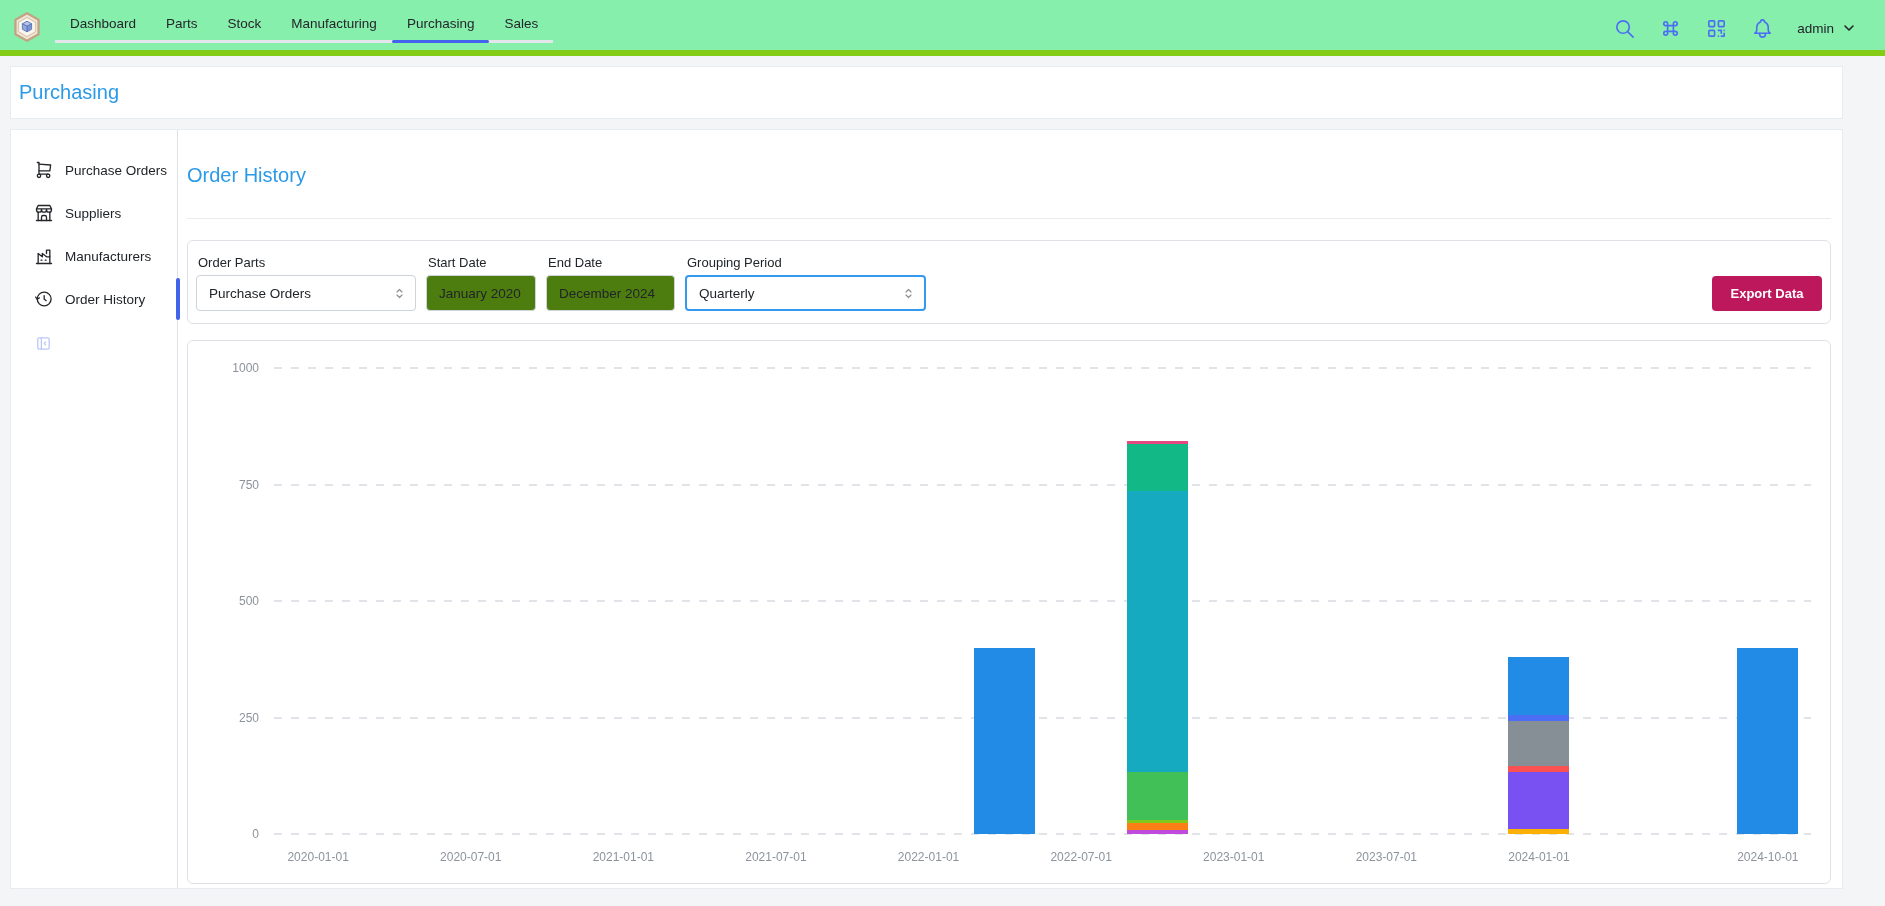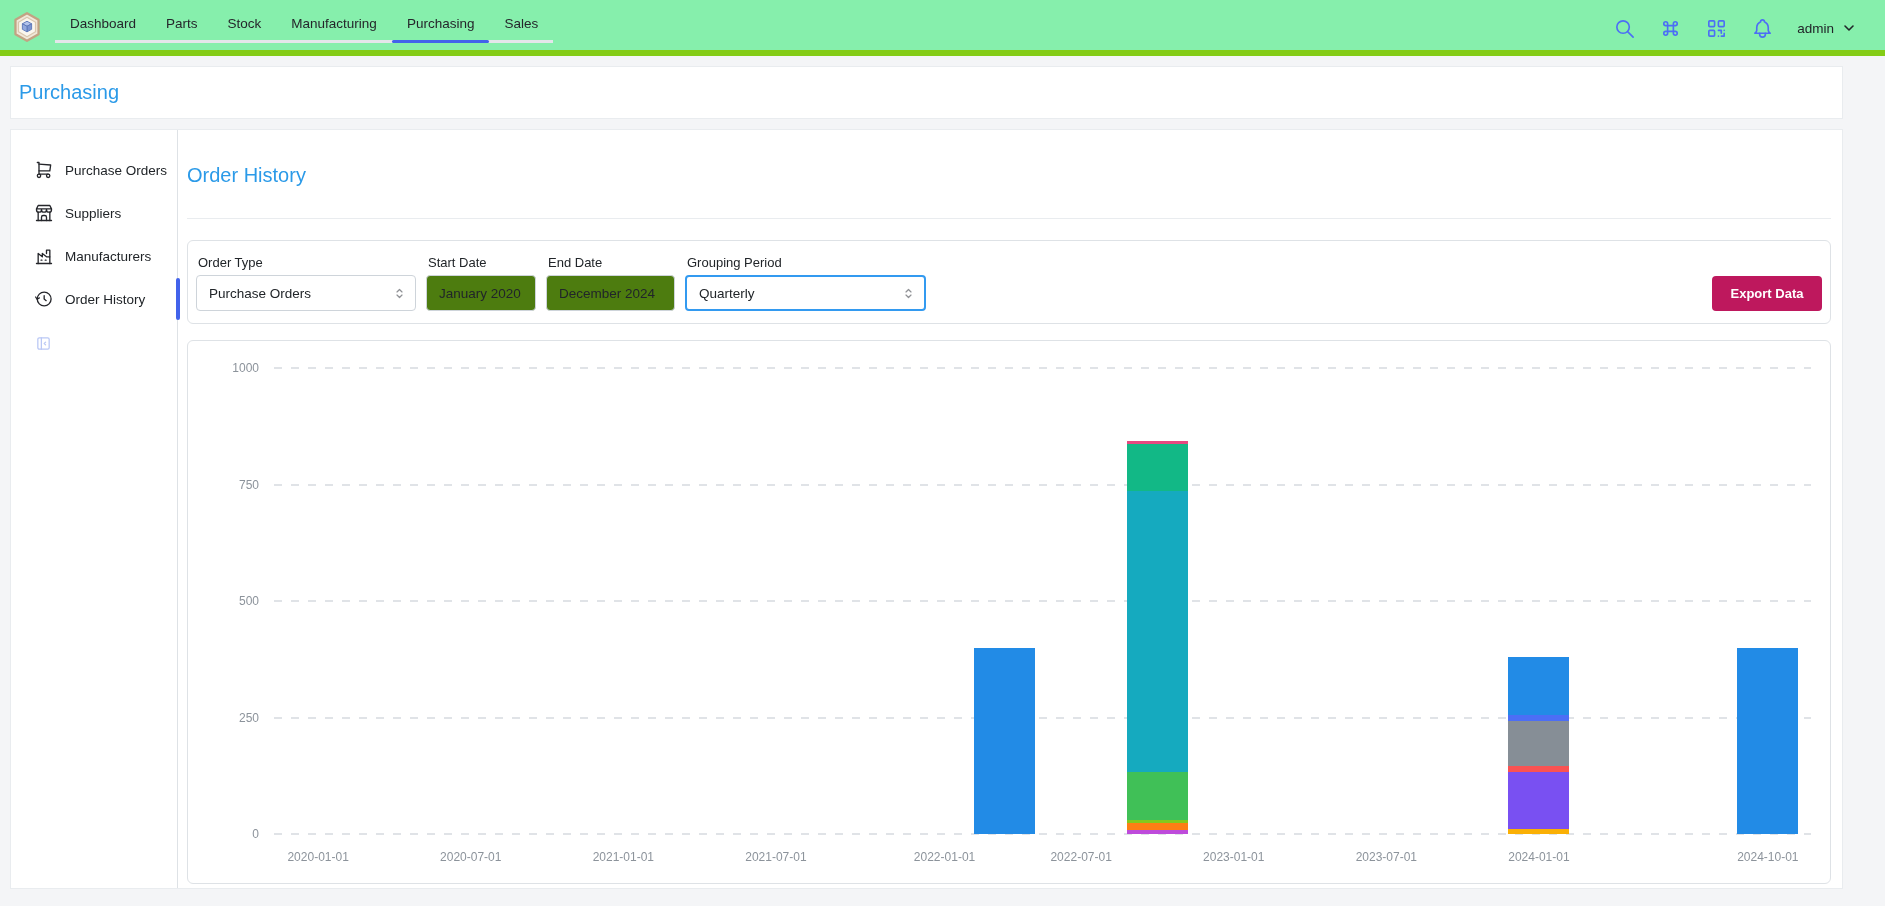--- a/index.html
+++ b/index.html
@@ -182,21 +182,21 @@
       </svg>
     </div>
   </aside>
 
   <section class="content">
     <h2 class="content-title">Order History</h2>
     <div class="content-divider"></div>
 
     <div class="filter-card">
       <div class="field">
-        <label>Order Type</label>
+        <label>Order Parts</label>
         <div class="select-box" style="width:220px">
           <span>Purchase Orders</span>
           <span class="selector">
             <svg viewBox="0 0 24 24" fill="none" stroke="currentColor" stroke-width="2" stroke-linecap="round" stroke-linejoin="round">
                 <path d="M8 9.5l4-4l4 4"></path>
                 <path d="M8 14.5l4 4l4-4"></path>
               </svg>
           </span>
         </div>
       </div>
@@ -233,21 +233,21 @@
           <div class="y-gridline" style="left: 86px; width: 1537px; top: 259.2px;"></div>
           <div class="y-tick" style="top: 260.2px;">500</div>
           <div class="y-gridline" style="left: 86px; width: 1537px; top: 142.8px;"></div>
           <div class="y-tick" style="top: 143.8px;">750</div>
           <div class="y-gridline" style="left: 86px; width: 1537px; top: 26.4px;"></div>
           <div class="y-tick" style="top: 27.4px;">1000</div>
           <div class="x-tick" style="left: 130.15px; top: 509px;">2020-01-01</div>
           <div class="x-tick" style="left: 282.75px; top: 509px;">2020-07-01</div>
           <div class="x-tick" style="left: 435.35px; top: 509px;">2021-01-01</div>
           <div class="x-tick" style="left: 587.95px; top: 509px;">2021-07-01</div>
-          <div class="x-tick" style="left: 740.55px; top: 509px; margin-left: 16px;">2022-01-01</div>
+          <div class="x-tick" style="left: 740.55px; top: 509px;">2022-01-01</div>
           <div class="x-tick" style="left: 893.15px; top: 509px;">2022-07-01</div>
           <div class="x-tick" style="left: 1045.75px; top: 509px;">2023-01-01</div>
           <div class="x-tick" style="left: 1198.35px; top: 509px;">2023-07-01</div>
           <div class="x-tick" style="left: 1350.95px; top: 509px;">2024-01-01</div>
           <div class="x-tick" style="left: 1579.85px; top: 509px;">2024-10-01</div>
           <div class="bar" style="left: 786.35px; width: 61px; top: 306.76px; height: 186.24px;">
             <div class="bar-seg" style="height: 186.24px; background: rgb(34, 139, 230);"></div>
           </div>
           <div class="bar" style="left: 938.95px; width: 61px; top: 99.568px; height: 393.432px;">
             <div class="bar-seg" style="height: 4.1904px; background: rgb(190, 75, 219);"></div>

